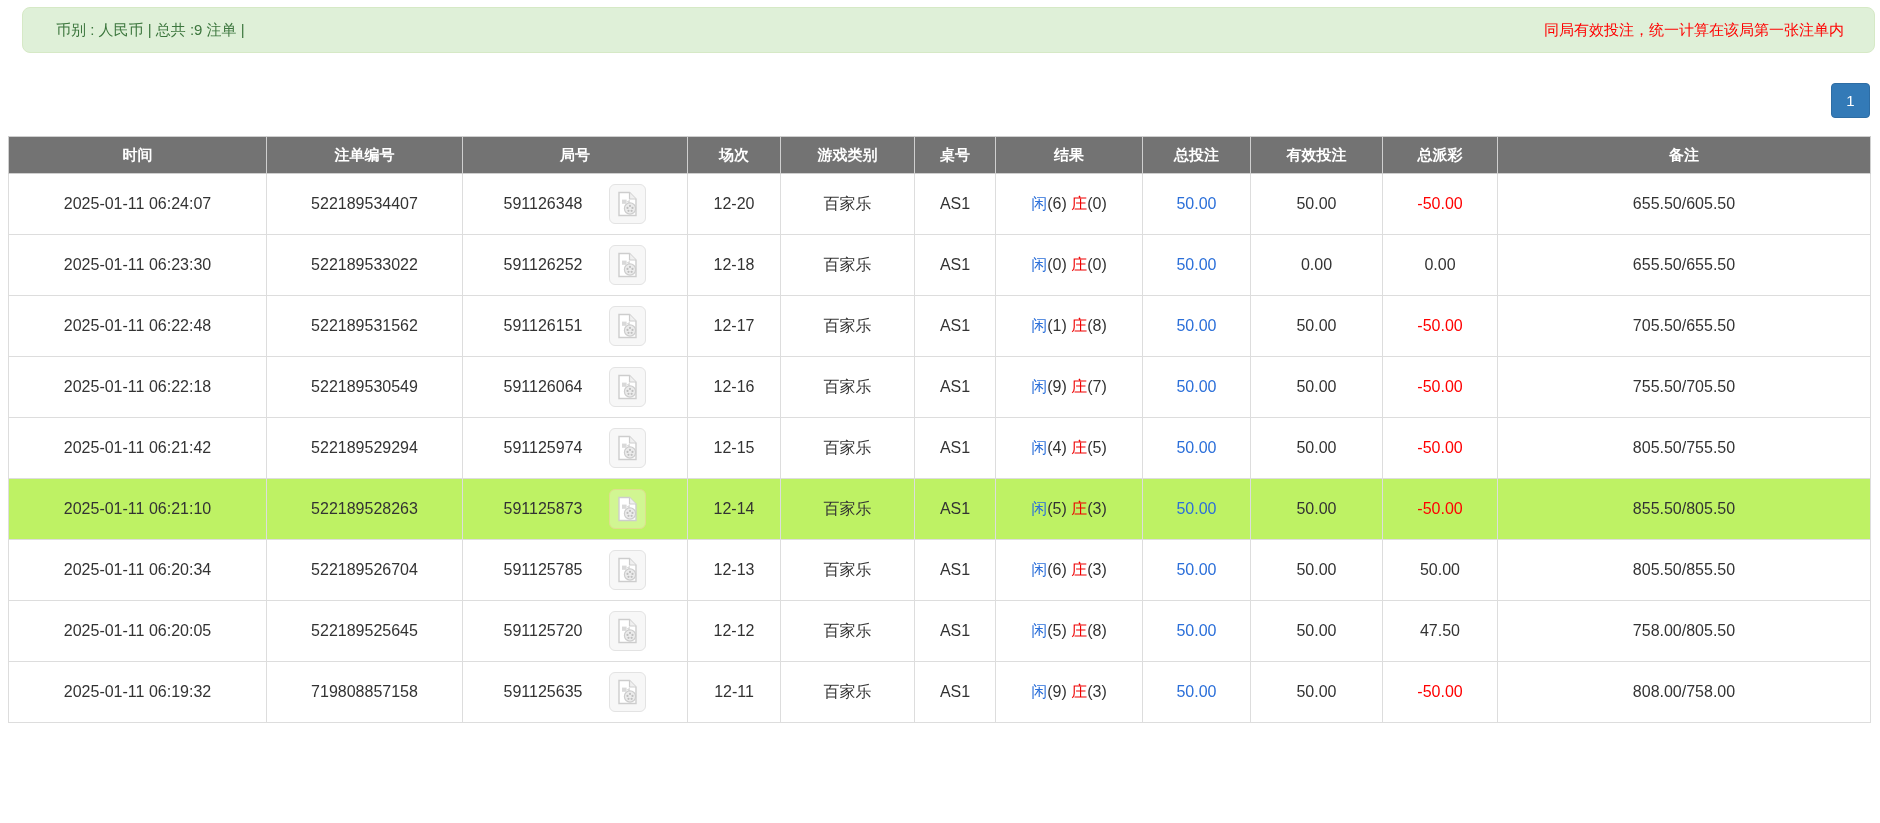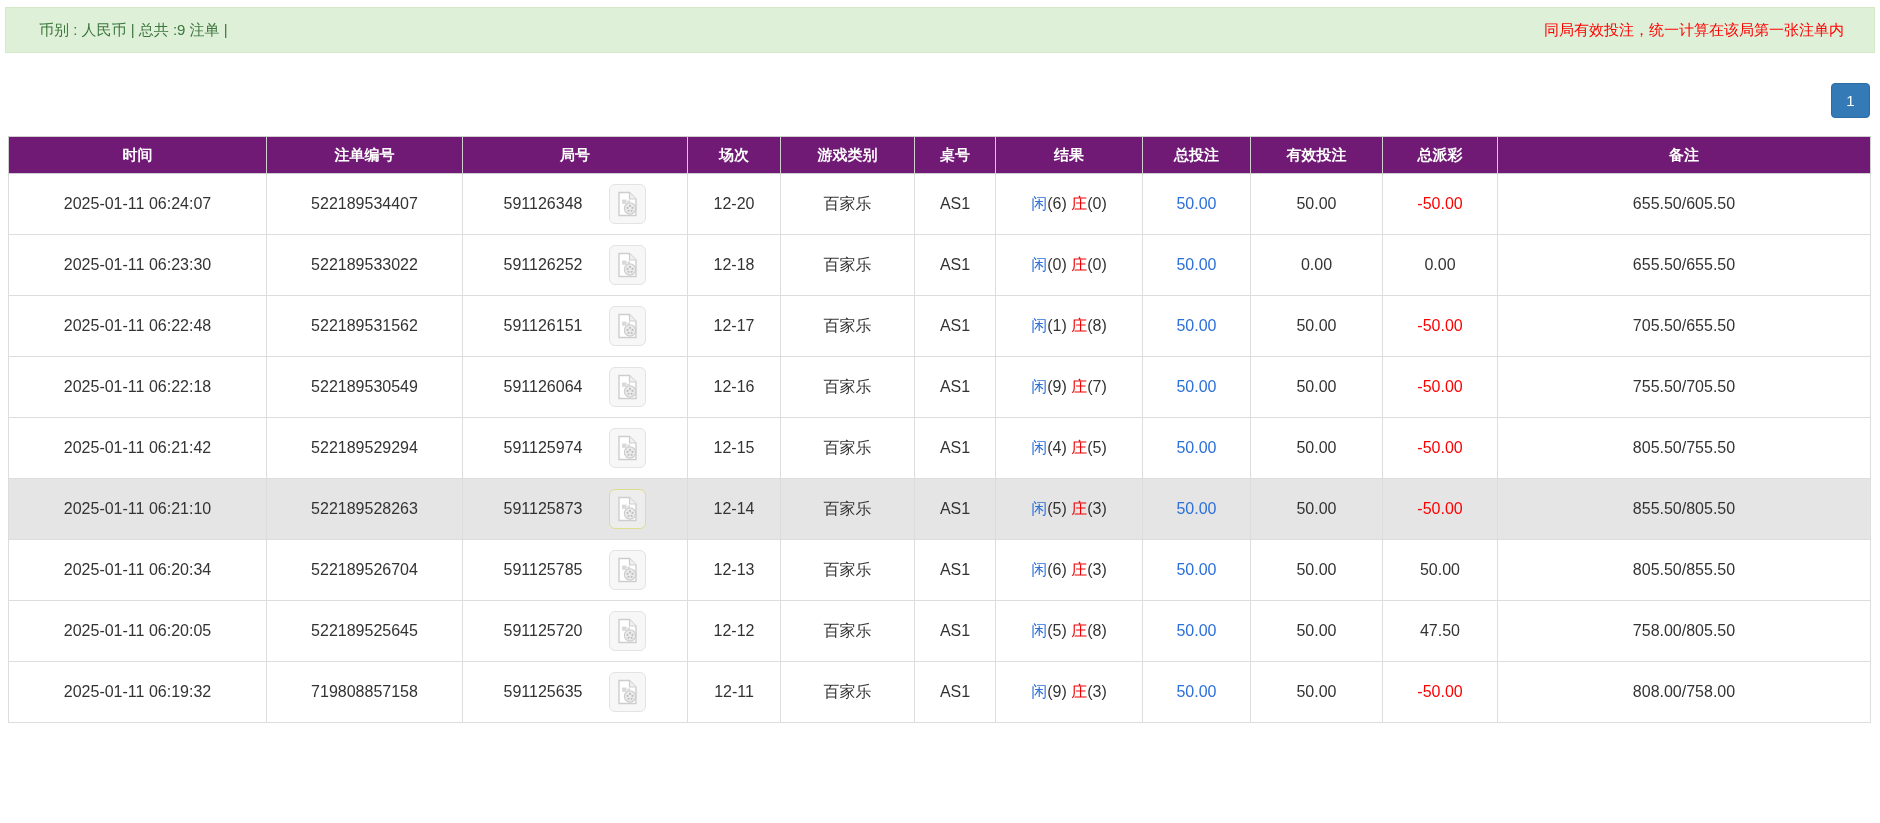--- a/index.html
+++ b/index.html
@@ -3,45 +3,45 @@
 <meta charset="utf-8">
 <style>
   html,body{margin:0;padding:0;background:#fff;}
   body{
     width:1880px;height:823px;position:relative;
     font-family:"Liberation Sans","DejaVu Sans",sans-serif;
     color:#333;-webkit-font-smoothing:antialiased;
   }
   
   .alert-bar{
-    margin:7px 5px 0 5px;height:46px;
-    background:#dff0d8;border:1px solid #d6e9c6;border-radius:0;
+    margin:7px 5px 0 22px;height:46px;
+    background:#dff0d8;border:1px solid #d6e9c6;border-radius:8px;
     display:flex;align-items:center;justify-content:space-between;
     padding:0 30px 0 33px;box-sizing:border-box;font-size:15px;
   }
   .alert-left{color:#3c763d;}
   .alert-right{color:#ff0000;}
   
   .pager-row{display:flex;justify-content:flex-end;margin:30px 10px 18px 0;}
   .page-btn{
     width:37px;height:33px;background:#337ab7;border:1px solid #2e6da4;border-radius:4px;
     color:#fff;font-size:15px;display:flex;align-items:center;justify-content:center;cursor:pointer;
   }
   
   table{border-collapse:collapse;margin:0 8px;width:1862px;table-layout:fixed;}
   th{
-    background:#701a75;color:#fff;height:36px;font-size:15px;font-weight:bold;
+    background:#737373;color:#fff;height:36px;font-size:15px;font-weight:bold;
     border:1px solid #cfcfcf;text-align:center;padding:0;
   }
   td{
     border:1px solid #ddd;height:60px;text-align:center;font-size:16px;color:#333;
     padding:0 4px;overflow:hidden;white-space:nowrap;
   }
   tr.data-row{background:#fff;}
-  tr.highlight td{background:#e5e5e5;}
+  tr.highlight td{background:#bef264;}
   .blue{color:#2b6fd9;}
   .neg{color:#ff0000;}
   .player{color:#2b6fd9;}
   .banker{color:#ee0000;}
   .score{color:#333;}
   .round-wrap{display:inline-flex;align-items:center;gap:27px;}
   .video-btn{
     width:37px;height:40px;border-radius:6px;border:1px solid #e3e3e3;background:#f7f7f7;
     display:inline-flex;align-items:center;justify-content:center;cursor:pointer;padding:0;
   }

